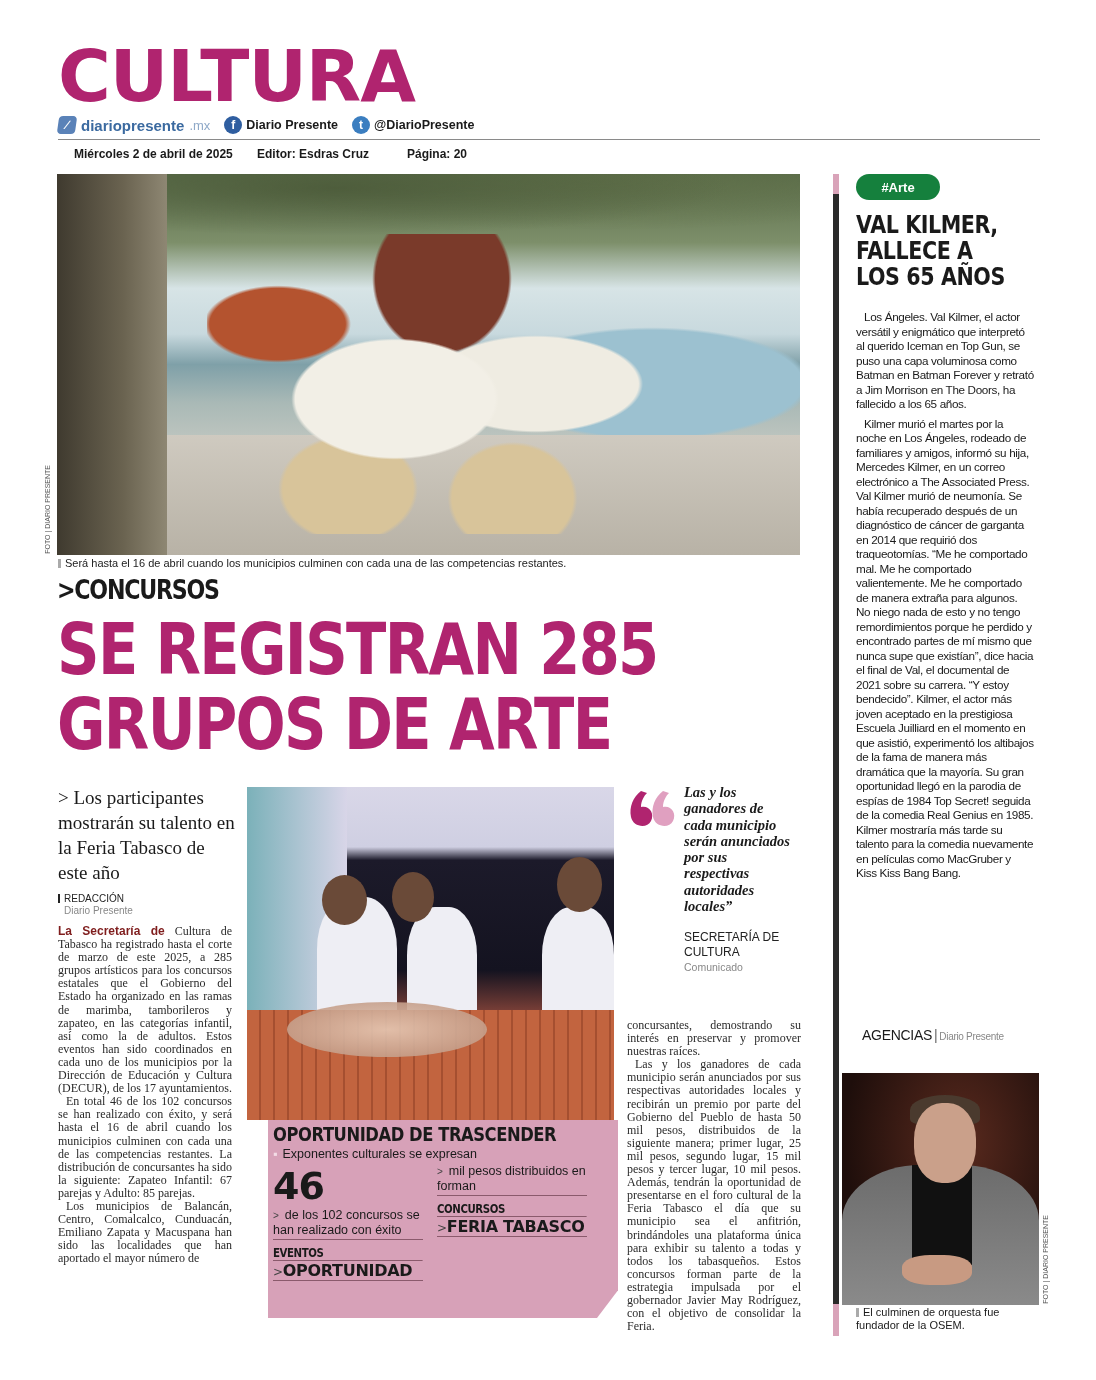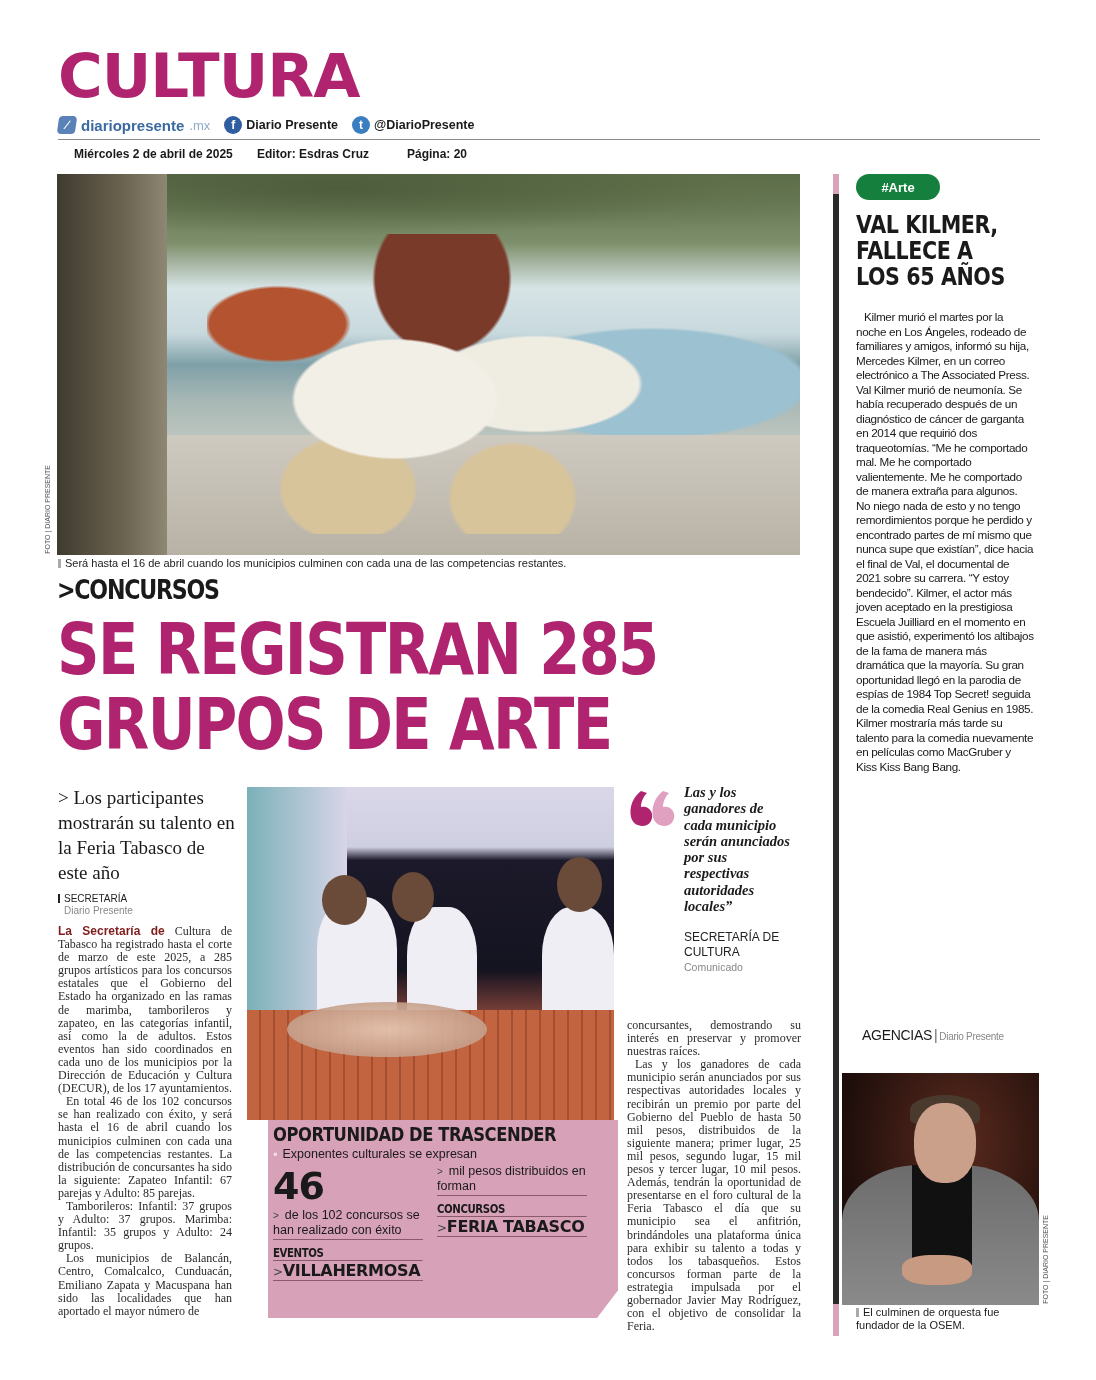--- a/index.html
+++ b/index.html
@@ -1,20 +1,20 @@
 <!DOCTYPE html>
 <html><head>
 <meta charset="utf-8">
 <style>
   * { box-sizing: border-box; margin: 0; padding: 0; }
   body { width: 1096px; height: 1380px; background: #ffffff; position: relative; overflow: hidden; font-family: "Liberation Sans", sans-serif; color: #1a1a1a; }
   .abs { position: absolute; }
 
   
-  .masthead { left: 58px; top: 36px; font-family: "DejaVu Sans", sans-serif; font-weight: bold; font-size: 61px; letter-spacing: -1px; color: #b0246f; line-height: 80px; }
+  .masthead { left: 58px; top: 36px; font-family: "DejaVu Sans", sans-serif; font-weight: bold; font-size: 72px; letter-spacing: -1px; color: #b0246f; line-height: 80px; }
   .social { left: 58px; top: 115px; height: 20px; display: flex; align-items: center; gap: 14px; font-size: 12.5px; font-weight: bold; }
   .social .site { display: flex; align-items: center; gap: 5px; color: #3b6aa0; font-size: 15px; font-weight: bold; }
   .social .site small { font-weight: normal; color: #8fa9c8; font-size: 13px; }
   .social .ic { width: 18px; height: 18px; border-radius: 4px; display: inline-flex; align-items: center; justify-content: center; color: #fff; font-size: 12px; font-weight: bold; }
   .social .fb { background: #2f5ea0; border-radius: 50%; }
   .social .tw { background: #3b7ec0; border-radius: 50%; }
   .social .dp { background: #5a82b8; transform: skewX(-8deg); }
   .social .item { display: flex; align-items: center; gap: 4px; color: #1a1a1a; }
   .rule-top { left: 58px; top: 139px; width: 982px; height: 1px; background: #8a8a8a; }
   .meta { top: 147px; font-size: 12px; font-weight: bold; color: #1a1a1a; }
@@ -138,28 +138,27 @@
 </div>
 
 <div class="abs kicker">&gt;CONCURSOS</div>
 <div class="abs headline">
   <div>SE REGISTRAN 285</div>
   <div>GRUPOS DE ARTE</div>
 </div>
 
 <div class="abs subhead">&gt; Los participantes mostrarán su talento en la Feria Tabasco de este año</div>
 <div class="abs byline">
-  <span class="bar"></span><span>SECRETARÍA</span>
+  <span class="bar"></span><span>REDACCIÓN</span>
   <span class="src">Diario Presente</span>
 </div>
 
 <div class="abs body-text" style="left:58px; top:925px; width:174px;">
   <p style="text-indent:0"><span class="lead">La Secretaría de</span><span> Cultura de Tabasco ha registrado hasta el corte de marzo de este 2025, a 285 grupos artísticos para los concursos estatales que el Gobierno del Estado ha organizado en las ramas de marimba, tamborileros y zapateo, en las categorías infantil, así como la de adultos. Estos eventos han sido coordinados en cada uno de los municipios por la Dirección de Educación y Cultura (DECUR), de los 17 ayuntamientos.</span></p>
   <p>En total 46 de los 102 concursos se han realizado con éxito, y será hasta el 16 de abril cuando los municipios culminen con cada una de las competencias restantes. La distribución de concursantes ha sido la siguiente: Zapateo Infantil: 67 parejas y Adulto: 85 parejas.</p>
-  <p>Tamborileros: Infantil: 37 grupos y Adulto: 37 grupos. Marimba: Infantil: 35 grupos y Adulto: 24 grupos.</p>
   <p>Los municipios de Balancán, Centro, Comalcalco, Cunduacán, Emiliano Zapata y Macuspana han sido las localidades que han aportado el mayor número de</p>
 </div>
 
 <div class="abs photo-2">
   <div class="wall"></div>
   <div class="kid" style="left:70px; top:110px; width:80px; height:130px;"></div>
   <div class="head" style="left:75px; top:88px; width:45px; height:50px;"></div>
   <div class="kid" style="left:160px; top:120px; width:70px; height:120px;"></div>
   <div class="head" style="left:145px; top:85px; width:42px; height:50px;"></div>
   <div class="kid" style="left:295px; top:120px; width:72px; height:120px;"></div>
@@ -169,21 +168,21 @@
 </div>
 
 <div class="abs infobox"></div>
 <div class="abs info-title">OPORTUNIDAD DE TRASCENDER</div>
 <div class="abs info-sub"><span class="bul">▪</span><span>Exponentes culturales se expresan</span></div>
 
 <div class="abs" style="left:273px; top:1164px;">
   <div class="stat-num">46</div>
   <div class="stat-desc"><span class="gt">&gt;</span><span>de los 102 concursos se han realizado con éxito</span></div>
   <div class="stat-label" style="margin-top:6px;">EVENTOS</div>
-  <div class="stat-place"><span class="gt">&gt;</span><span>VILLAHERMOSA</span></div>
+  <div class="stat-place"><span class="gt">&gt;</span><span>OPORTUNIDAD</span></div>
 </div>
 <div class="abs" style="left:437px; top:1164px;">
   <div class="stat-desc"><span class="gt">&gt;</span><span>mil pesos distribuidos en forman</span></div>
   <div class="stat-label" style="margin-top:6px;">CONCURSOS</div>
   <div class="stat-place"><span class="gt">&gt;</span><span>FERIA TABASCO</span></div>
 </div>
 
 <svg class="abs quote-mark" viewBox="0 0 52 44">
   <path d="M14 4 C6 10 2 20 4 30 C6 40 20 42 24 34 C28 26 22 18 14 20 C14 14 17 9 20 6 Z" fill="#b0246f"></path>
   <path d="M36 4 C28 10 24 20 26 30 C28 40 42 42 46 34 C50 26 44 18 36 20 C36 14 39 9 42 6 Z" fill="#e0a0c0"></path>
@@ -200,20 +199,21 @@
 </div>
 
 <div class="abs rc-bar"></div>
 <div class="abs rc-bar-top"></div>
 <div class="abs rc-bar-bot"></div>
 
 <div class="abs tag">#Arte</div>
 <div class="abs rc-title">VAL KILMER, FALLECE A LOS 65 AÑOS</div>
 
 <div class="abs rc-body">
+  <p>Los Ángeles. Val Kilmer, el actor versátil y enigmático que interpretó al querido Iceman en Top Gun, se puso una capa voluminosa como Batman en Batman Forever y retrató a Jim Morrison en The Doors, ha fallecido a los 65 años.</p>
   <p>Kilmer murió el martes por la noche en Los Ángeles, rodeado de familiares y amigos, informó su hija, Mercedes Kilmer, en un correo electrónico a The Associated Press. Val Kilmer murió de neumonía. Se había recuperado después de un diagnóstico de cáncer de garganta en 2014 que requirió dos traqueotomías. “Me he comportado mal. Me he comportado valientemente. Me he comportado de manera extraña para algunos. No niego nada de esto y no tengo remordimientos porque he perdido y encontrado partes de mí mismo que nunca supe que existían”, dice hacia el final de Val, el documental de 2021 sobre su carrera. “Y estoy bendecido”. Kilmer, el actor más joven aceptado en la prestigiosa Escuela Juilliard en el momento en que asistió, experimentó los altibajos de la fama de manera más dramática que la mayoría. Su gran oportunidad llegó en la parodia de espías de 1984 Top Secret! seguida de la comedia Real Genius en 1985. Kilmer mostraría más tarde su talento para la comedia nuevamente en películas como MacGruber y Kiss Kiss Bang Bang.</p>
 </div>
 
 <div class="abs rc-sig">
   <span>AGENCIAS</span><span class="sep">|</span><span class="src">Diario Presente</span>
 </div>
 
 <div class="abs photo-3">
   <div class="suit"></div>
   <div class="shirt"></div>

